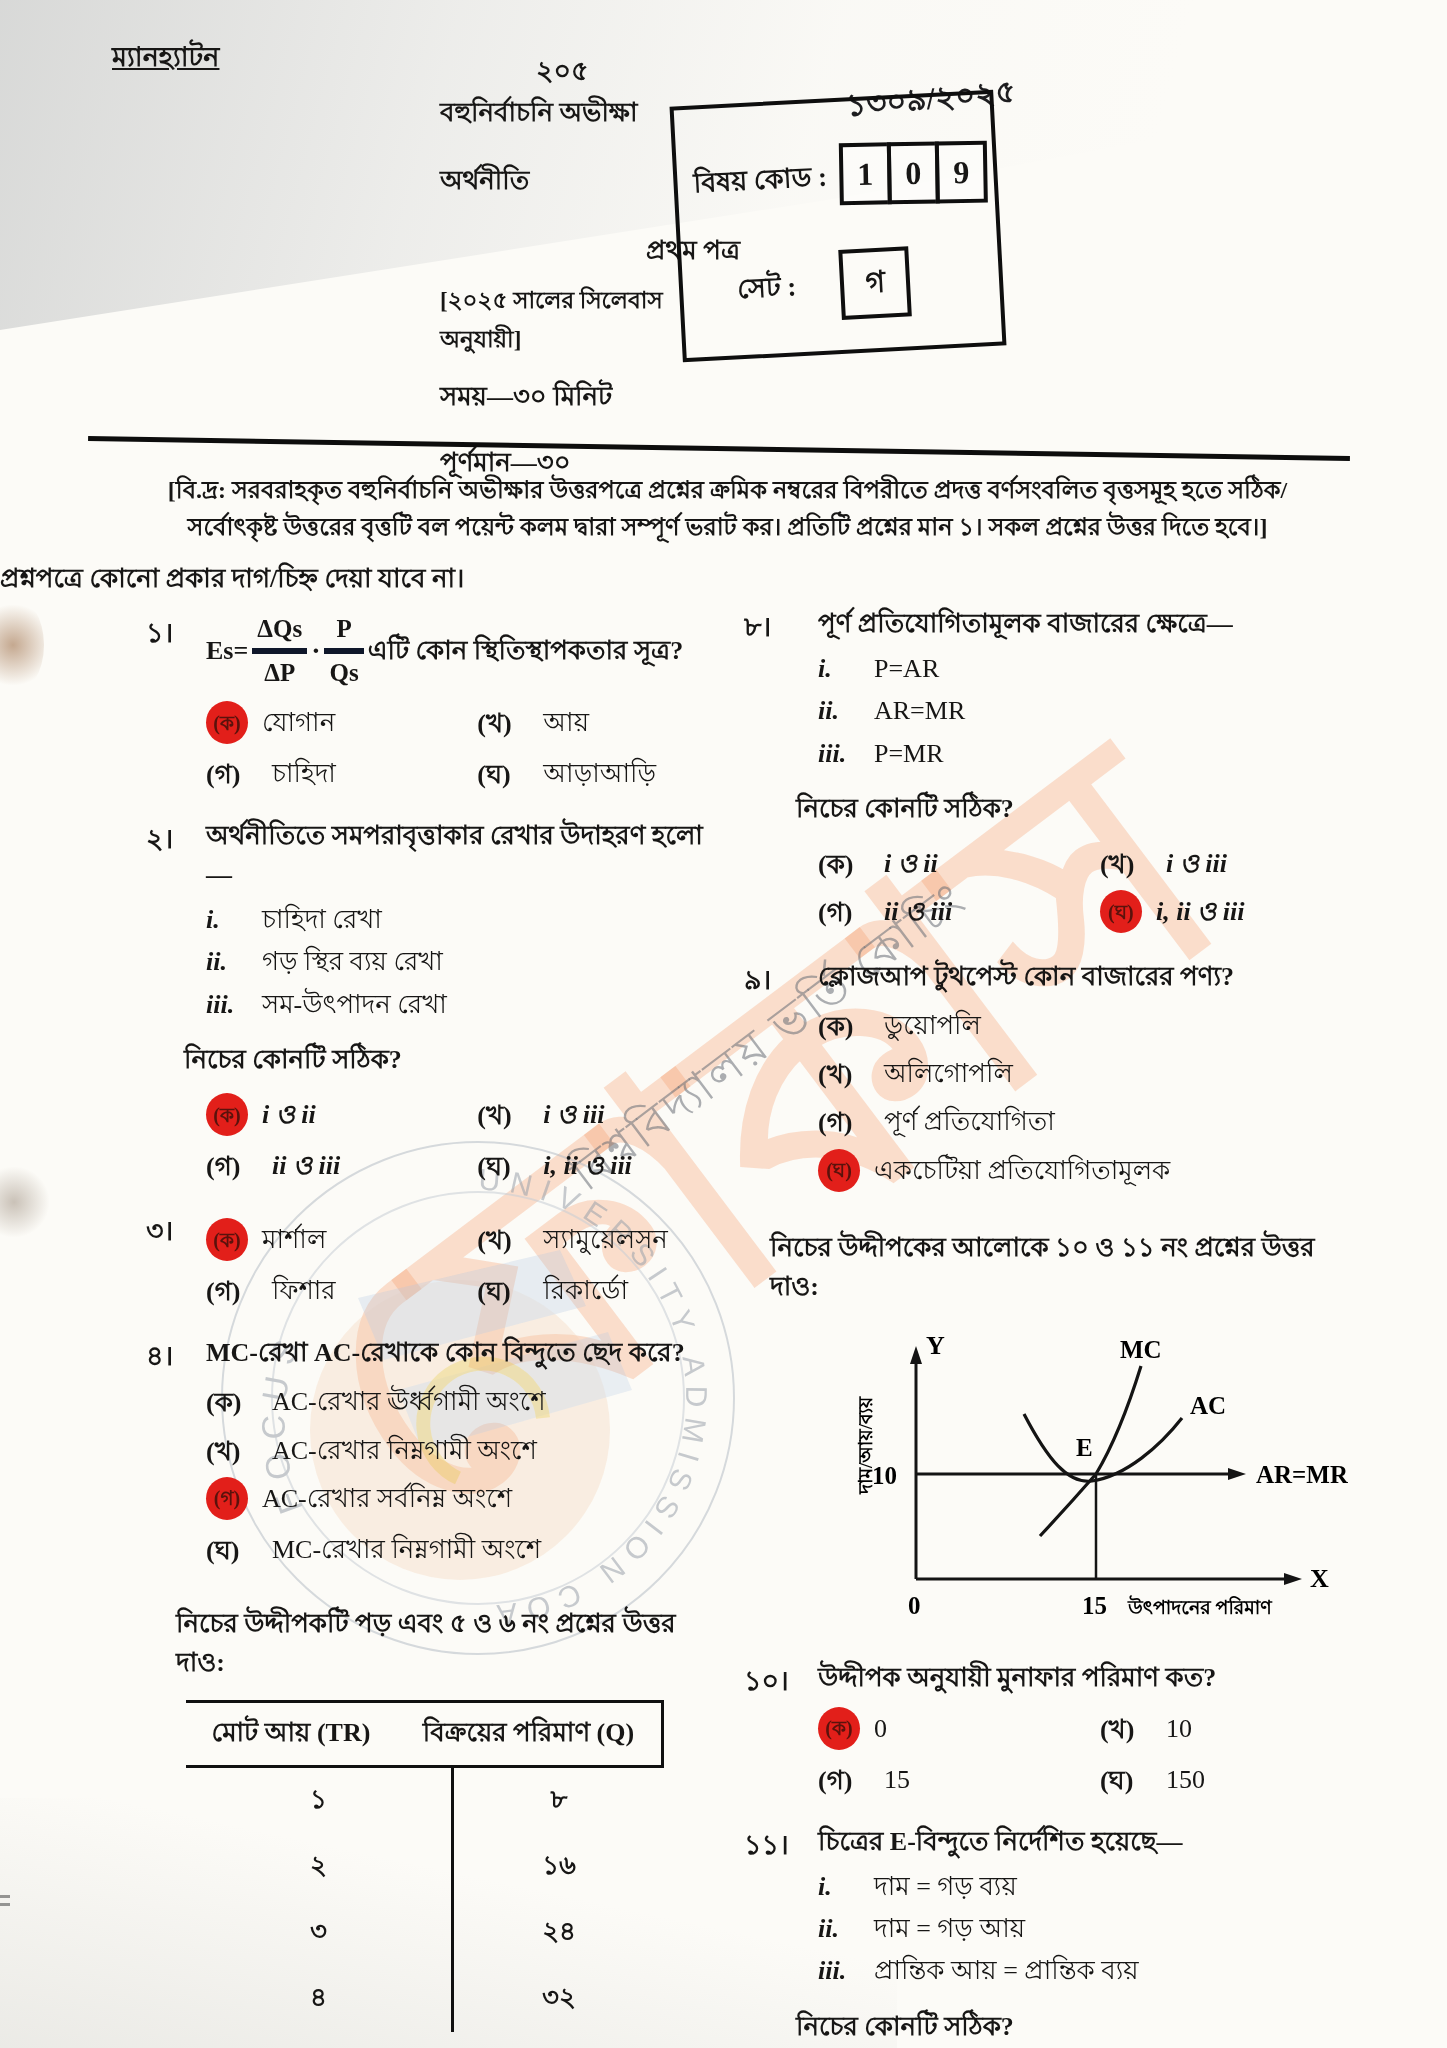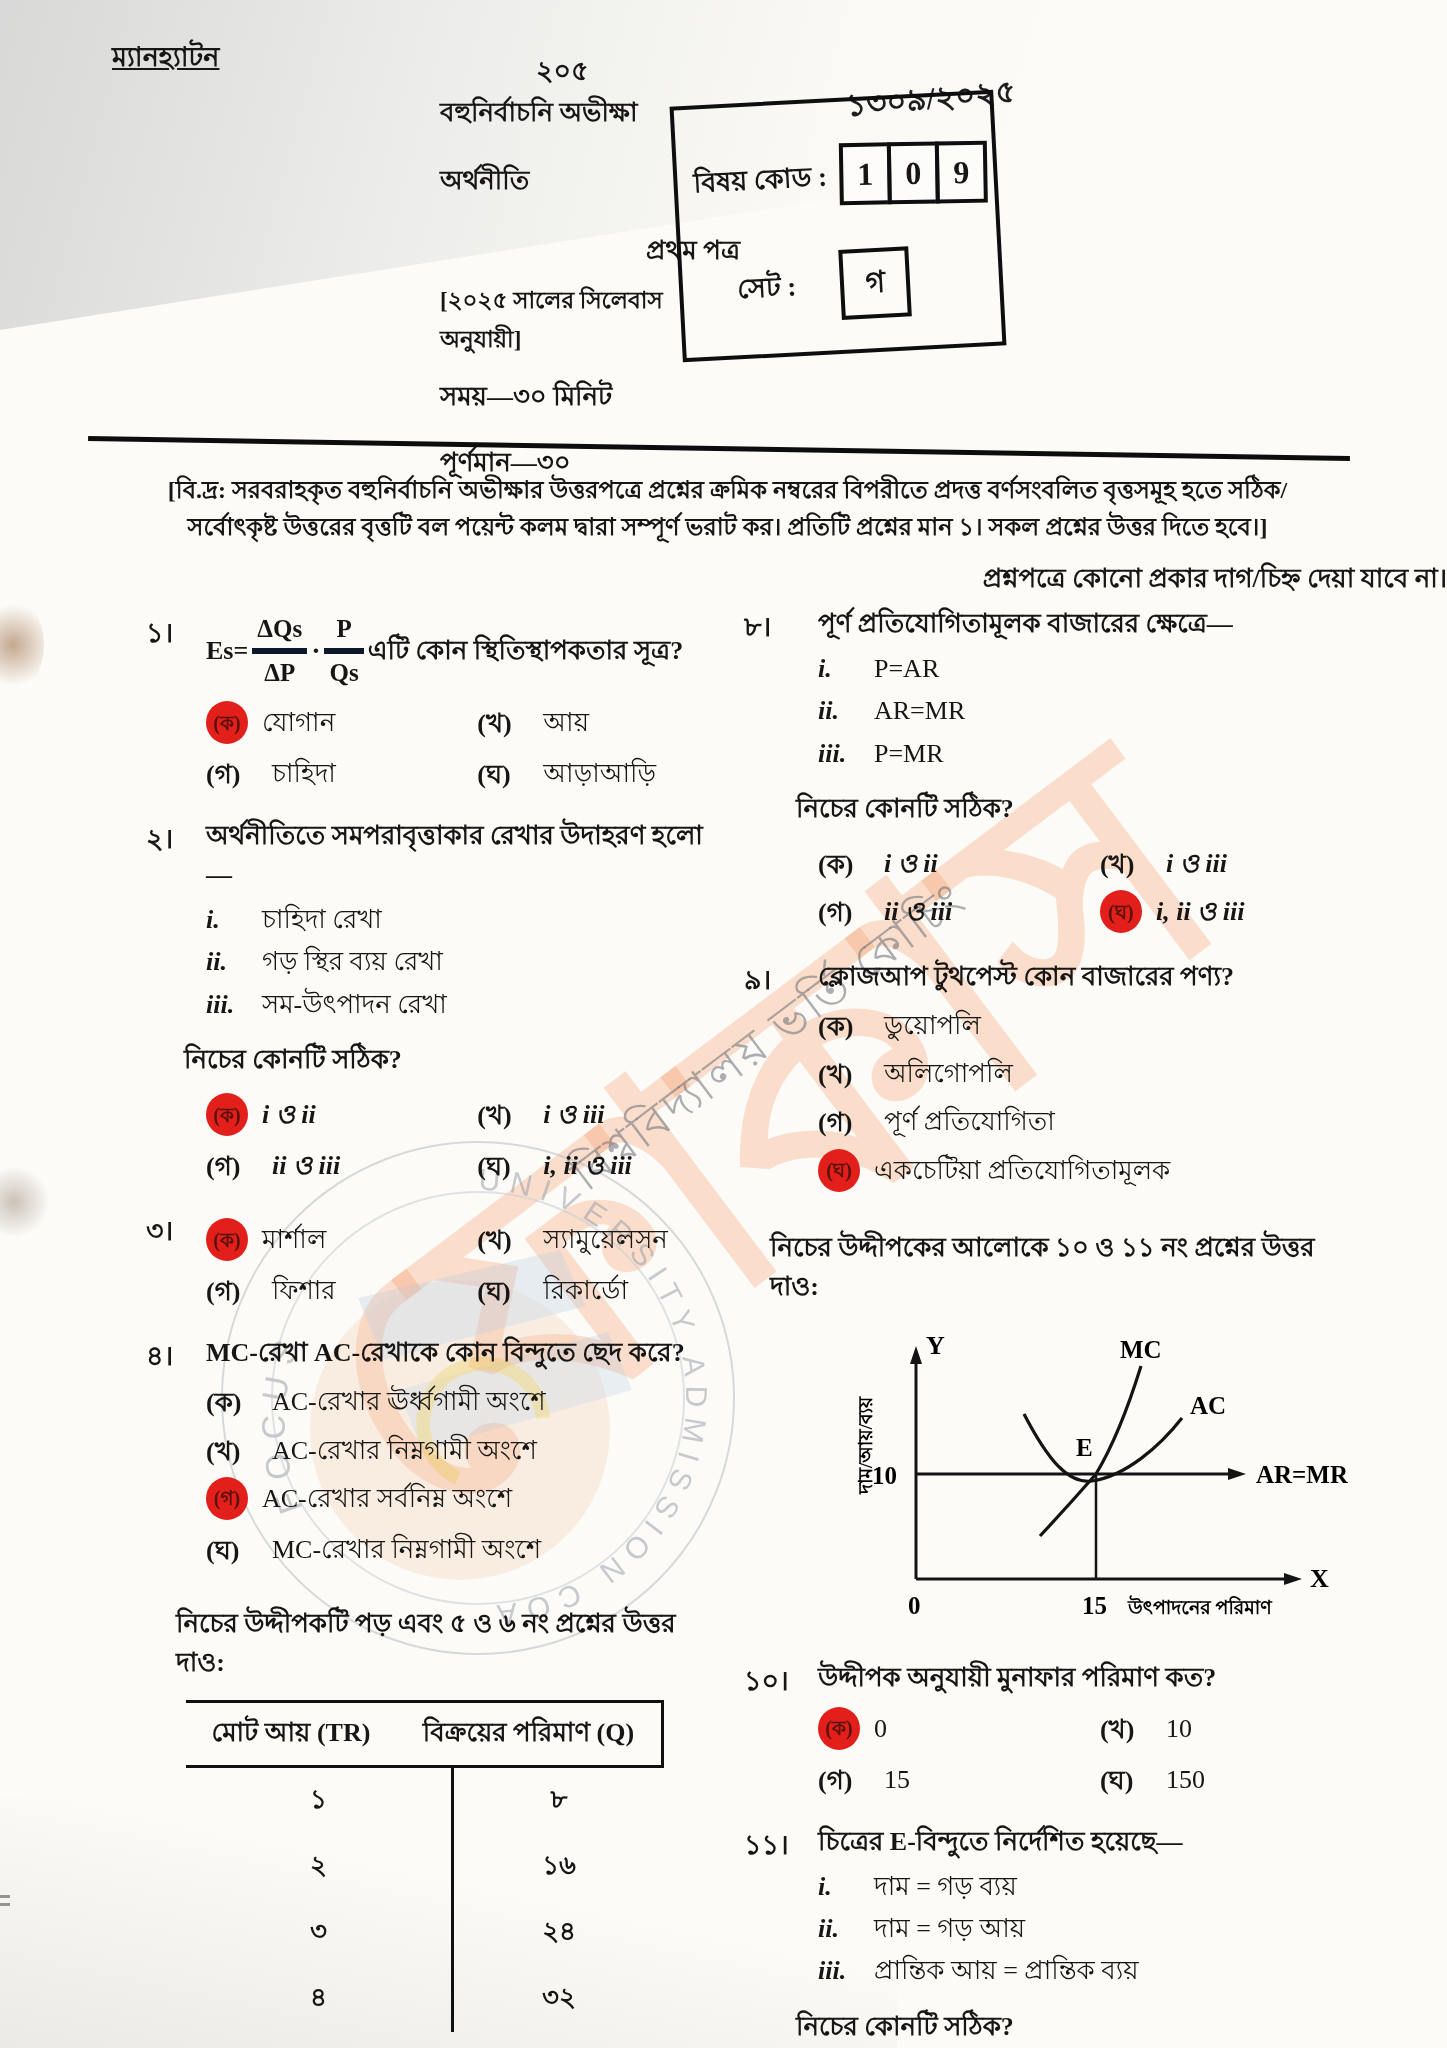--- a/index.html
+++ b/index.html
@@ -38,21 +38,21 @@
   .cb-row1{position:absolute;left:16px;top:44px;display:flex;align-items:center;gap:16px;}
   .cb-label{font-size:27px;font-weight:bold;}
   .digits{display:flex;transform:rotate(2deg);}
   .digit{width:44px;height:54px;border:4px solid #0e0e0e;margin-left:-4px;display:flex;align-items:center;
     justify-content:center;font-size:32px;font-weight:bold;background:rgba(255,255,255,.4);}
   .cb-row2{position:absolute;left:54px;top:148px;display:flex;align-items:center;gap:44px;}
   .setcell{width:62px;height:62px;border:4px solid #0e0e0e;display:flex;align-items:center;justify-content:center;
     font-size:30px;font-weight:bold;}
   .rule{position:absolute;left:88px;top:446px;width:1262px;height:5px;background:#0d0d0d;transform:rotate(0.9deg);}
   .instr{position:absolute;left:145px;top:472px;width:1165px;font-size:24px;line-height:1.55;text-align:center;font-weight:bold;}
-  .warn{position:absolute;left:0;top:558px;width:100%;text-align:right;font-size:26px;font-weight:bold;}
+  .warn{position:absolute;left:0;top:558px;width:100%;text-align:left;font-size:26px;font-weight:bold;}
   
   .col-left{position:absolute;left:146px;top:610px;width:572px;}
   .col-right{position:absolute;left:744px;top:604px;width:606px;}
   .q{display:flex;margin-bottom:24px;}
   .qno{flex:0 0 60px;font-size:27px;font-weight:bold;padding-top:2px;}
   .col-right .qno{flex-basis:74px;}
   .qbody{flex:1;min-width:0;}
   .qtext{font-size:26px;font-weight:bold;line-height:1.5;}
   .qrow{display:flex;align-items:center;flex-wrap:wrap;gap:0;}
   .frac{display:inline-flex;flex-direction:column;text-align:center;font-weight:bold;font-size:25px;margin:0 4px;}

